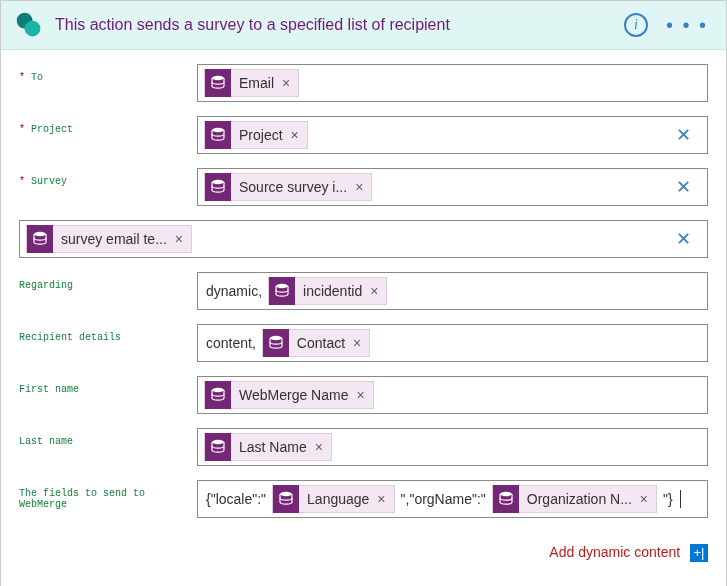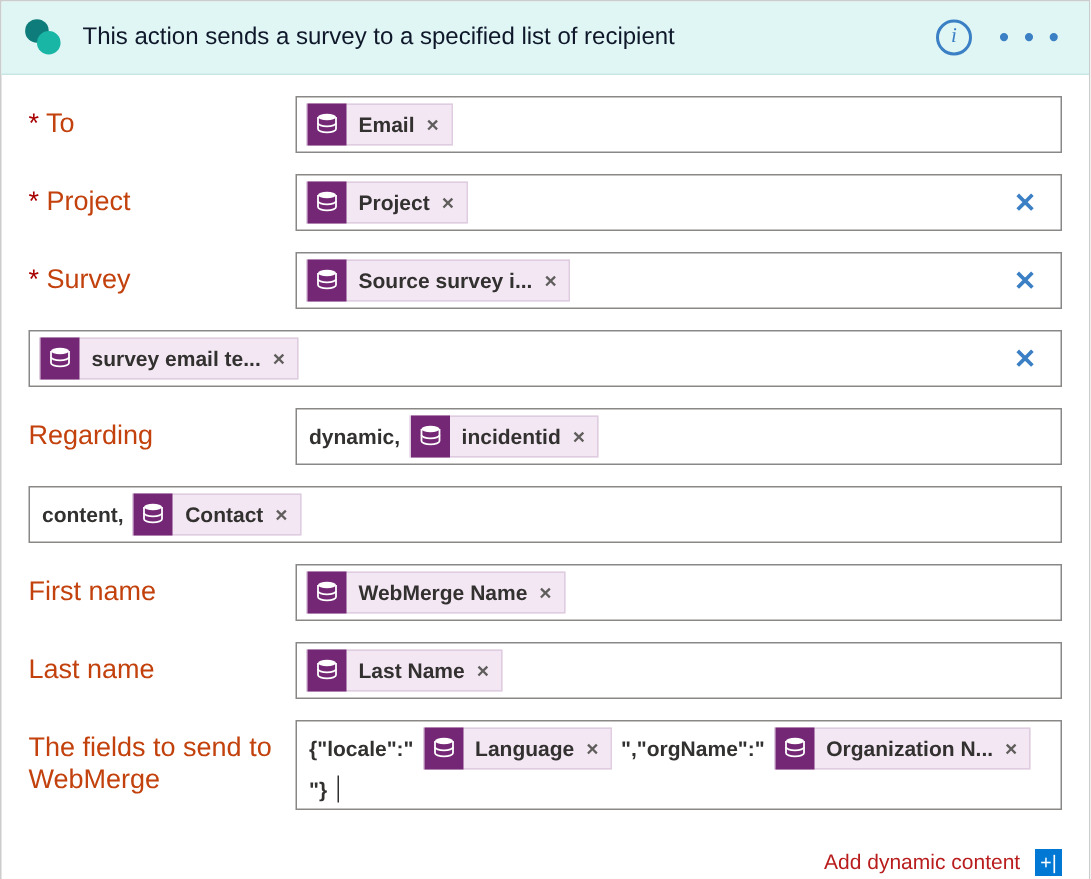--- a/index.html
+++ b/index.html
@@ -1,28 +1,28 @@
 <!DOCTYPE html>
 <html><head>
 <meta charset="utf-8">
 <style>
   * { box-sizing: border-box; margin: 0; padding: 0; }
   body { font-family: "Segoe UI", Arial, sans-serif; font-size: 14px; color: #323130; background: #fff; }
   .card { width: 727px; border: 1px solid #ccc; box-shadow: 0 1px 3px rgba(0,0,0,0.1); }
   .header { display: flex; align-items: center; background: #dff6f4; padding: 10px 14px; border-bottom: 1px solid #c8e6e3; }
   .header-icon { width: 28px; height: 28px; margin-right: 12px; }
   .header-icon svg { width: 28px; height: 28px; }
-  .header-title { flex: 1; font-size: 16px; color: #0f172a; }
+  .header-title { flex: 1; font-size: 16px; color: #701a75; }
   .info-circle { width: 24px; height: 24px; border: 2px solid #3b7fc4; border-radius: 50%; display: flex; align-items: center; justify-content: center; color: #3b7fc4; font-family: Georgia, serif; font-style: italic; font-size: 14px; margin-right: 14px; cursor: pointer; }
   .ellipsis { color: #3b7fc4; font-size: 20px; letter-spacing: 2px; cursor: pointer; padding: 0 4px; }
   .form-body { padding: 14px 18px 10px 18px; }
   .row { display: flex; align-items: flex-start; margin-bottom: 14px; }
-  .label { width: 178px; padding-top: 8px; font-size: 18px; color: #c2410c; }
+  .label { width: 178px; padding-top: 8px; font-size: 10px; color: #15803d; font-family: Liberation Mono, monospace; }
   .req::before { content: "* "; color: #a80000; }
-  .field { flex: 1; border: 1px solid #8a8886; background: #fff; min-height: 36px; display: flex; align-items: center; padding: 4px 6px; flex-wrap: wrap; gap: 4px; font-weight: bold; }
+  .field { flex: 1; border: 1px solid #8a8886; background: #fff; min-height: 36px; display: flex; align-items: center; padding: 4px 6px; flex-wrap: wrap; gap: 4px; }
   .token { display: inline-flex; align-items: center; background: #f3e7f3; border: 1px solid #e0cce0; height: 28px; padding: 0 8px 0 0; font-size: 14px; }
   .token-icon { width: 26px; height: 28px; background: #742774; display: flex; align-items: center; justify-content: center; margin-right: 8px; }
   .token-icon svg { width: 16px; height: 16px; }
   .token-label { color: #323130; margin-right: 8px; white-space: nowrap; }
   .token-x { color: #605e5c; cursor: pointer; font-size: 14px; }
   .plain { color: #323130; padding: 0 2px; }
   .field-clear { color: #3b7fc4; font-size: 18px; padding: 0 10px; cursor: pointer; margin-left: auto; }
   .dyn-row { text-align: right; padding: 2px 18px 10px 0; }
   .dyn-link { color: #b91c1c; font-size: 14px; cursor: pointer; text-decoration: none; }
   .dyn-badge { display: inline-block; background: #0078d4; color: #fff; width: 18px; height: 18px; line-height: 18px; text-align: center; font-size: 13px; margin-left: 6px; vertical-align: middle; }
@@ -132,20 +132,21 @@
                 <path d="M2 7v4c0 1.2 2.7 2.2 6 2.2s6-1 6-2.2V7" fill="none" stroke="#fff" stroke-width="1.2"></path>
               </svg>
             </span>
           <span class="token-label">incidentid</span>
           <span class="token-x">×</span>
         </span>
       </div>
     </div>
 
     <div class="row">
+      <div class="label">Recipient details</div>
       <div class="field">
         <span class="plain">content,</span>
         <span class="token">
           <span class="token-icon">
               <svg viewBox="0 0 16 16">
                 <ellipse cx="8" cy="3" rx="6" ry="2.2" fill="#fff"></ellipse>
                 <path d="M2 3v4c0 1.2 2.7 2.2 6 2.2s6-1 6-2.2V3" fill="none" stroke="#fff" stroke-width="1.2"></path>
                 <path d="M2 7v4c0 1.2 2.7 2.2 6 2.2s6-1 6-2.2V7" fill="none" stroke="#fff" stroke-width="1.2"></path>
               </svg>
             </span>

